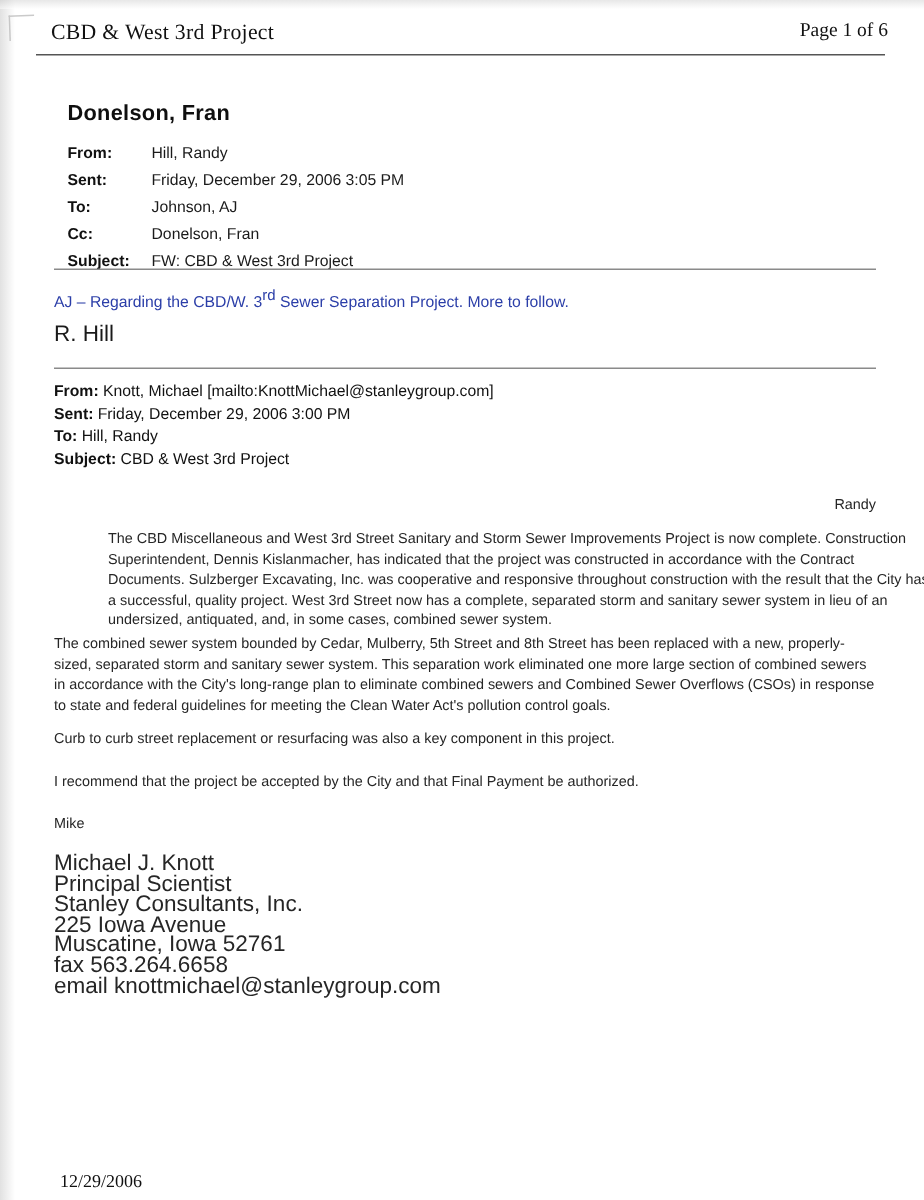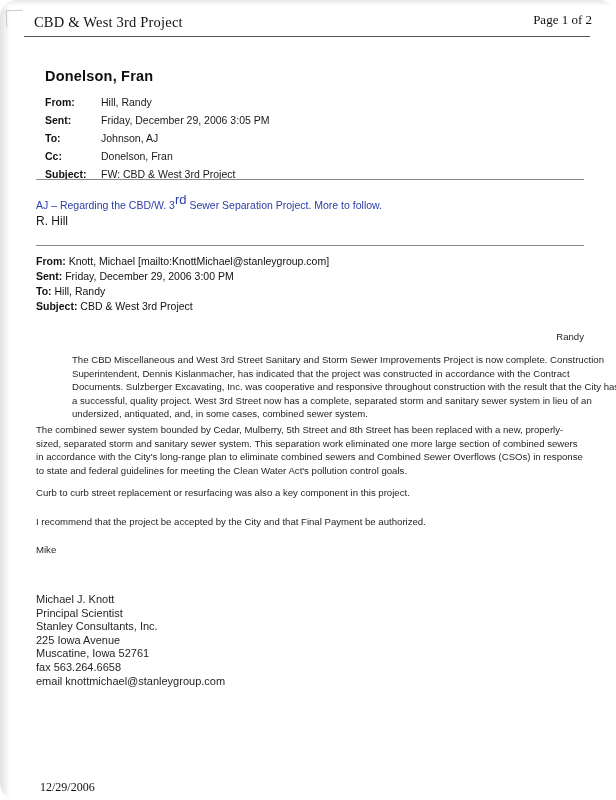--- a/index.html
+++ b/index.html
@@ -8,21 +8,20 @@
     background: #ffffff;
   }
   .page {
     position: relative;
     width: 616px;
     height: 800px;
     background: #ffffff;
     overflow: hidden;
     font-family: "Liberation Sans", sans-serif;
     color: #1a1a1a;
-    border-radius: 17px;
   }
   
   .scan-edge-left {
     position: absolute;
     left: 0; top: 0;
     width: 10px; height: 800px;
     background: linear-gradient(to right, #c9c9c9, #ffffff);
     opacity: .55;
   }
   .scan-edge-top {
@@ -102,27 +101,27 @@
     background: #8a8a8a;
   }
 
   .blue-line {
     position: absolute;
     left: 36px; top: 192px;
     font-size: 10.5px;
     color: #2b3ea8;
   }
   .blue-line sup {
-    font-size: 13px;
+    font-size: 10px;
     vertical-align: super;
   }
   .sig1 {
     position: absolute;
     left: 36px; top: 214px;
-    font-size: 12px;
+    font-size: 15px;
     color: #1a1a1a;
   }
 
   .sep-rule {
     position: absolute;
     left: 36px; top: 245px;
     width: 548px;
     height: 1px;
     background: #8a8a8a;
   }
@@ -148,45 +147,44 @@
   .greeting { top: 330px; text-align: right; }
   .para1 { top: 353px; margin-left: 36px; }
   .para2 { top: 423px; }
   .para3 { top: 486px; }
   .para4 { top: 515px; }
   .signoff { top: 543px; }
 
   .block-sig {
     position: absolute;
     left: 36px; top: 569px;
-    font-size: 11px;
+    font-size: 15px;
     line-height: 13.6px;
     color: #262626;
-    margin-top: 24px;
   }
 
   .footer-date {
     position: absolute;
     left: 40px; top: 780px;
     font-family: "Liberation Serif", serif;
     font-size: 12px;
     color: #111;
   }
 </style>
 </head>
 <body>
 
 <div class="page">
 
   <div class="scan-edge-left"></div>
   <div class="scan-edge-top"></div>
   <div class="scan-corner"></div>
 
   <div class="hdr-title">CBD &amp; West 3rd Project</div>
-  <div class="hdr-page">Page 1 of 2</div>
+  <div class="hdr-page">Page 1 of 6</div>
   <div class="hdr-rule"></div>
 
   <div class="recipient">Donelson, Fran</div>
 
   <div class="fields">
     <div class="field-row">
       <div class="field-label">From:</div>
       <div class="field-value">Hill, Randy</div>
     </div>
     <div class="field-row">

